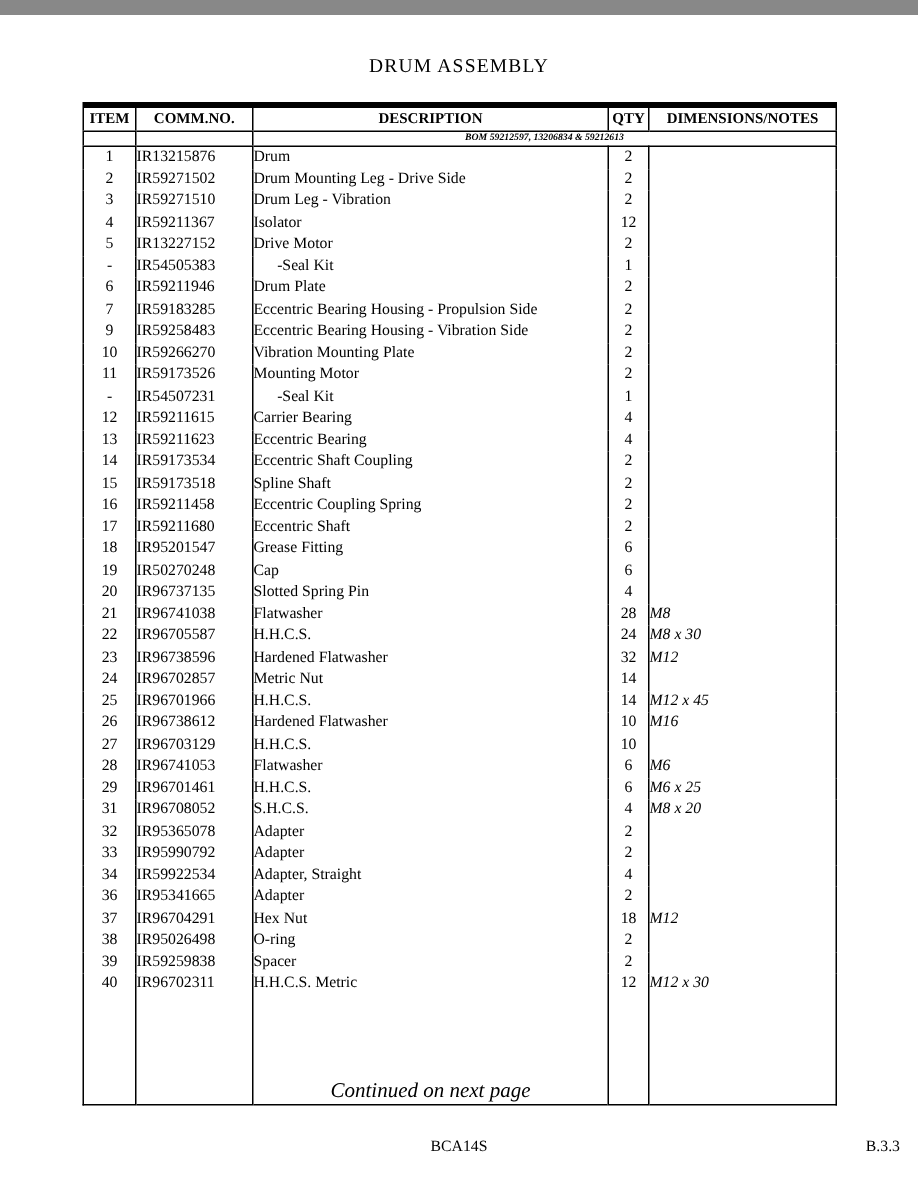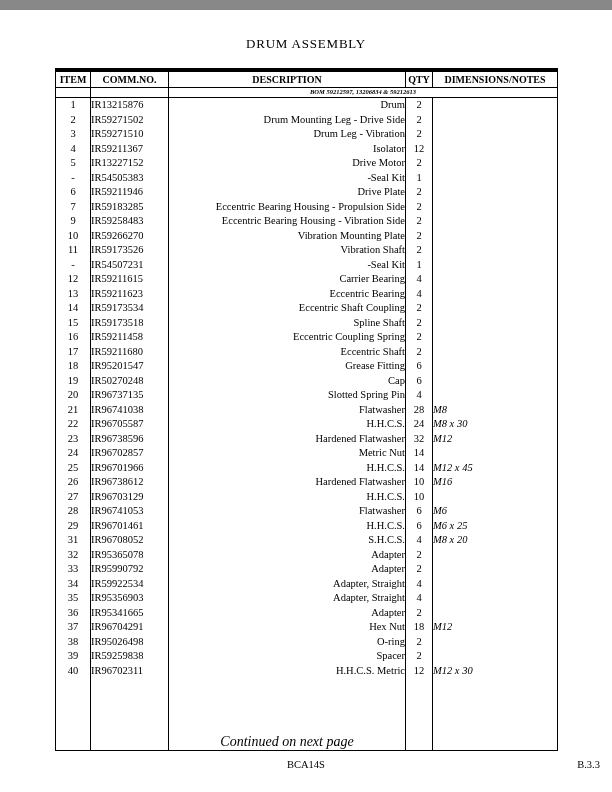--- a/index.html
+++ b/index.html
@@ -30,21 +30,21 @@
   tr.bom td {
     font-size:6.5px; font-weight:bold; font-style:italic; height:9px;
     padding:0; border-bottom:1px solid #000; text-align:center; line-height:1;
   }
   tbody.data td {
     font-size:10.5px; height:14.5px; padding:0; line-height:1;
     vertical-align:middle; overflow:hidden; white-space:pre;
   }
   td.item { text-align:center; }
   td.comm { padding-left:5px; }
-  td.desc { padding-left:5px;text-align:right; }
+  td.desc { padding-left:5px; }
   td.qty  { text-align:center; }
   td.dims { padding-left:5px;font-style:italic; }
   tr.filler td { height:56px; padding:0; }
   tr.continued td { height:16px; padding:0; font-size:14px; font-style:italic; text-align:center; vertical-align:middle; }
   .footer {
     position:absolute; top:749px; left:0; width:100%; font-size:10.5px;
   }
   .footer .center { display:block; text-align:center;font-family:Liberation Serif, serif; }
   .footer .right { position:absolute; top:0; right:12px; }
 </style>
@@ -117,21 +117,21 @@
           <tr>
     <td class="item">-</td>
     <td class="comm">IR54505383</td>
     <td class="desc">      -Seal Kit</td>
     <td class="qty">1</td>
     <td class="dims"></td>
   </tr>
           <tr>
     <td class="item">6</td>
     <td class="comm">IR59211946</td>
-    <td class="desc">Drive Plate</td>
+    <td class="desc">Drum Plate</td>
     <td class="qty">2</td>
     <td class="dims"></td>
   </tr>
           <tr>
     <td class="item">7</td>
     <td class="comm">IR59183285</td>
     <td class="desc">Eccentric Bearing Housing - Propulsion Side</td>
     <td class="qty">2</td>
     <td class="dims"></td>
   </tr>
@@ -145,21 +145,21 @@
           <tr>
     <td class="item">10</td>
     <td class="comm">IR59266270</td>
     <td class="desc">Vibration Mounting Plate</td>
     <td class="qty">2</td>
     <td class="dims"></td>
   </tr>
           <tr>
     <td class="item">11</td>
     <td class="comm">IR59173526</td>
-    <td class="desc">Vibration Shaft</td>
+    <td class="desc">Mounting Motor</td>
     <td class="qty">2</td>
     <td class="dims"></td>
   </tr>
           <tr>
     <td class="item">-</td>
     <td class="comm">IR54507231</td>
     <td class="desc">      -Seal Kit</td>
     <td class="qty">1</td>
     <td class="dims"></td>
   </tr>
@@ -311,27 +311,20 @@
     <td class="dims"></td>
   </tr>
           <tr>
     <td class="item">34</td>
     <td class="comm">IR59922534</td>
     <td class="desc">Adapter, Straight</td>
     <td class="qty">4</td>
     <td class="dims"></td>
   </tr>
           <tr>
-    <td class="item">35</td>
-    <td class="comm">IR95356903</td>
-    <td class="desc">Adapter, Straight</td>
-    <td class="qty">4</td>
-    <td class="dims"></td>
-  </tr>
-          <tr>
     <td class="item">36</td>
     <td class="comm">IR95341665</td>
     <td class="desc">Adapter</td>
     <td class="qty">2</td>
     <td class="dims"></td>
   </tr>
           <tr>
     <td class="item">37</td>
     <td class="comm">IR96704291</td>
     <td class="desc">Hex Nut</td>

